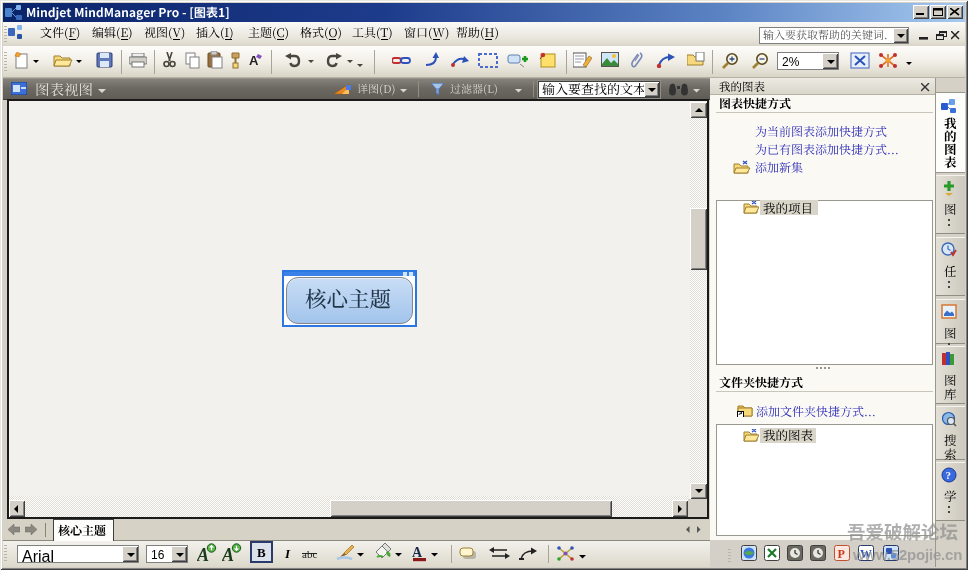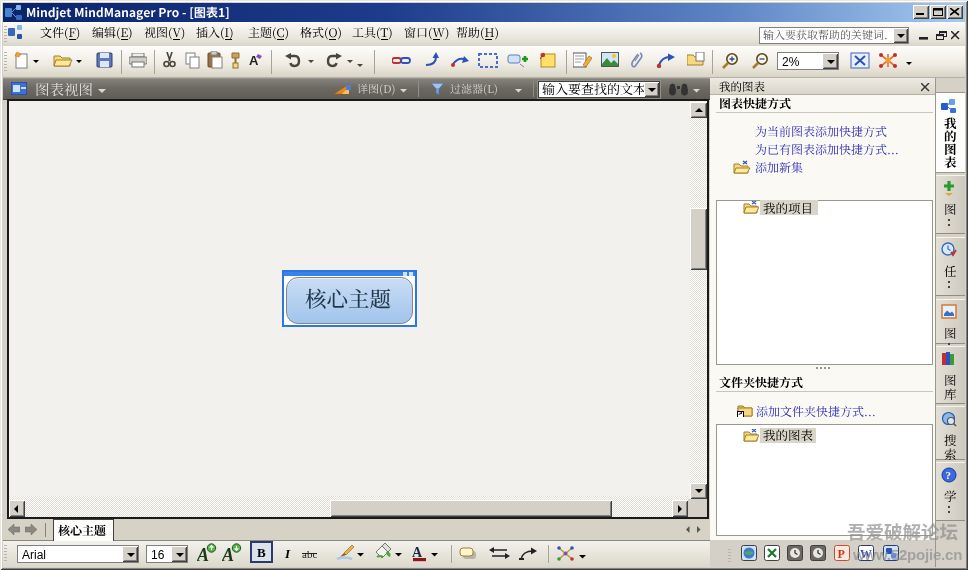--- a/index.html
+++ b/index.html
@@ -352,21 +352,21 @@
   </svg>
 <svg class="i" style="left:686px;top:526px" width="3.5" height="7.0" viewBox="0 0 3.5 7.0">
     <path d="M3.5 0 V7.0 L0 3.5 Z" fill="#555"></path>
   </svg>
 <svg class="i" style="left:697px;top:526px" width="3.5" height="7.0" viewBox="0 0 3.5 7.0">
     <path d="M0 0 V7.0 L3.5 3.5 Z" fill="#555"></path>
   </svg>
 <div style="left:3px;top:541px;width:707px;height:26px;background:linear-gradient(#f3f1ec,#dcd8cb)"></div>
 <div style="left:4px;top:545px;width:3px;height:18px;background:repeating-linear-gradient(#b8b4a8 0 1px,transparent 1px 3px)"></div>
 <div style="left:17px;top:545px;width:122px;height:18px;background:#fff;border:1px solid #808080"></div>
-<div style="left:22px;top:548px;font-size:12px;font-family:'Liberation Sans'">Arial</div>
+<div style="left:22px;top:548px;font-size:16px;font-family:'Liberation Sans'">Arial</div>
 <div class="bevel" style="left:122px;top:546px;width:16px;height:16px"></div>
 <svg class="i" style="left:127px;top:553px" width="8" height="4" viewBox="0 0 8 4">
     <path d="M0 0 H8 L4 4 Z" fill="#000"></path>
   </svg>
 <div style="left:146px;top:545px;width:42px;height:18px;background:#fff;border:1px solid #808080"></div>
 <div style="left:151px;top:548px;font-size:12px;font-family:'Liberation Sans'">16</div>
 <div class="bevel" style="left:171px;top:546px;width:16px;height:16px"></div>
 <svg class="i" style="left:176px;top:553px" width="8" height="4" viewBox="0 0 8 4">
     <path d="M0 0 H8 L4 4 Z" fill="#000"></path>
   </svg>

